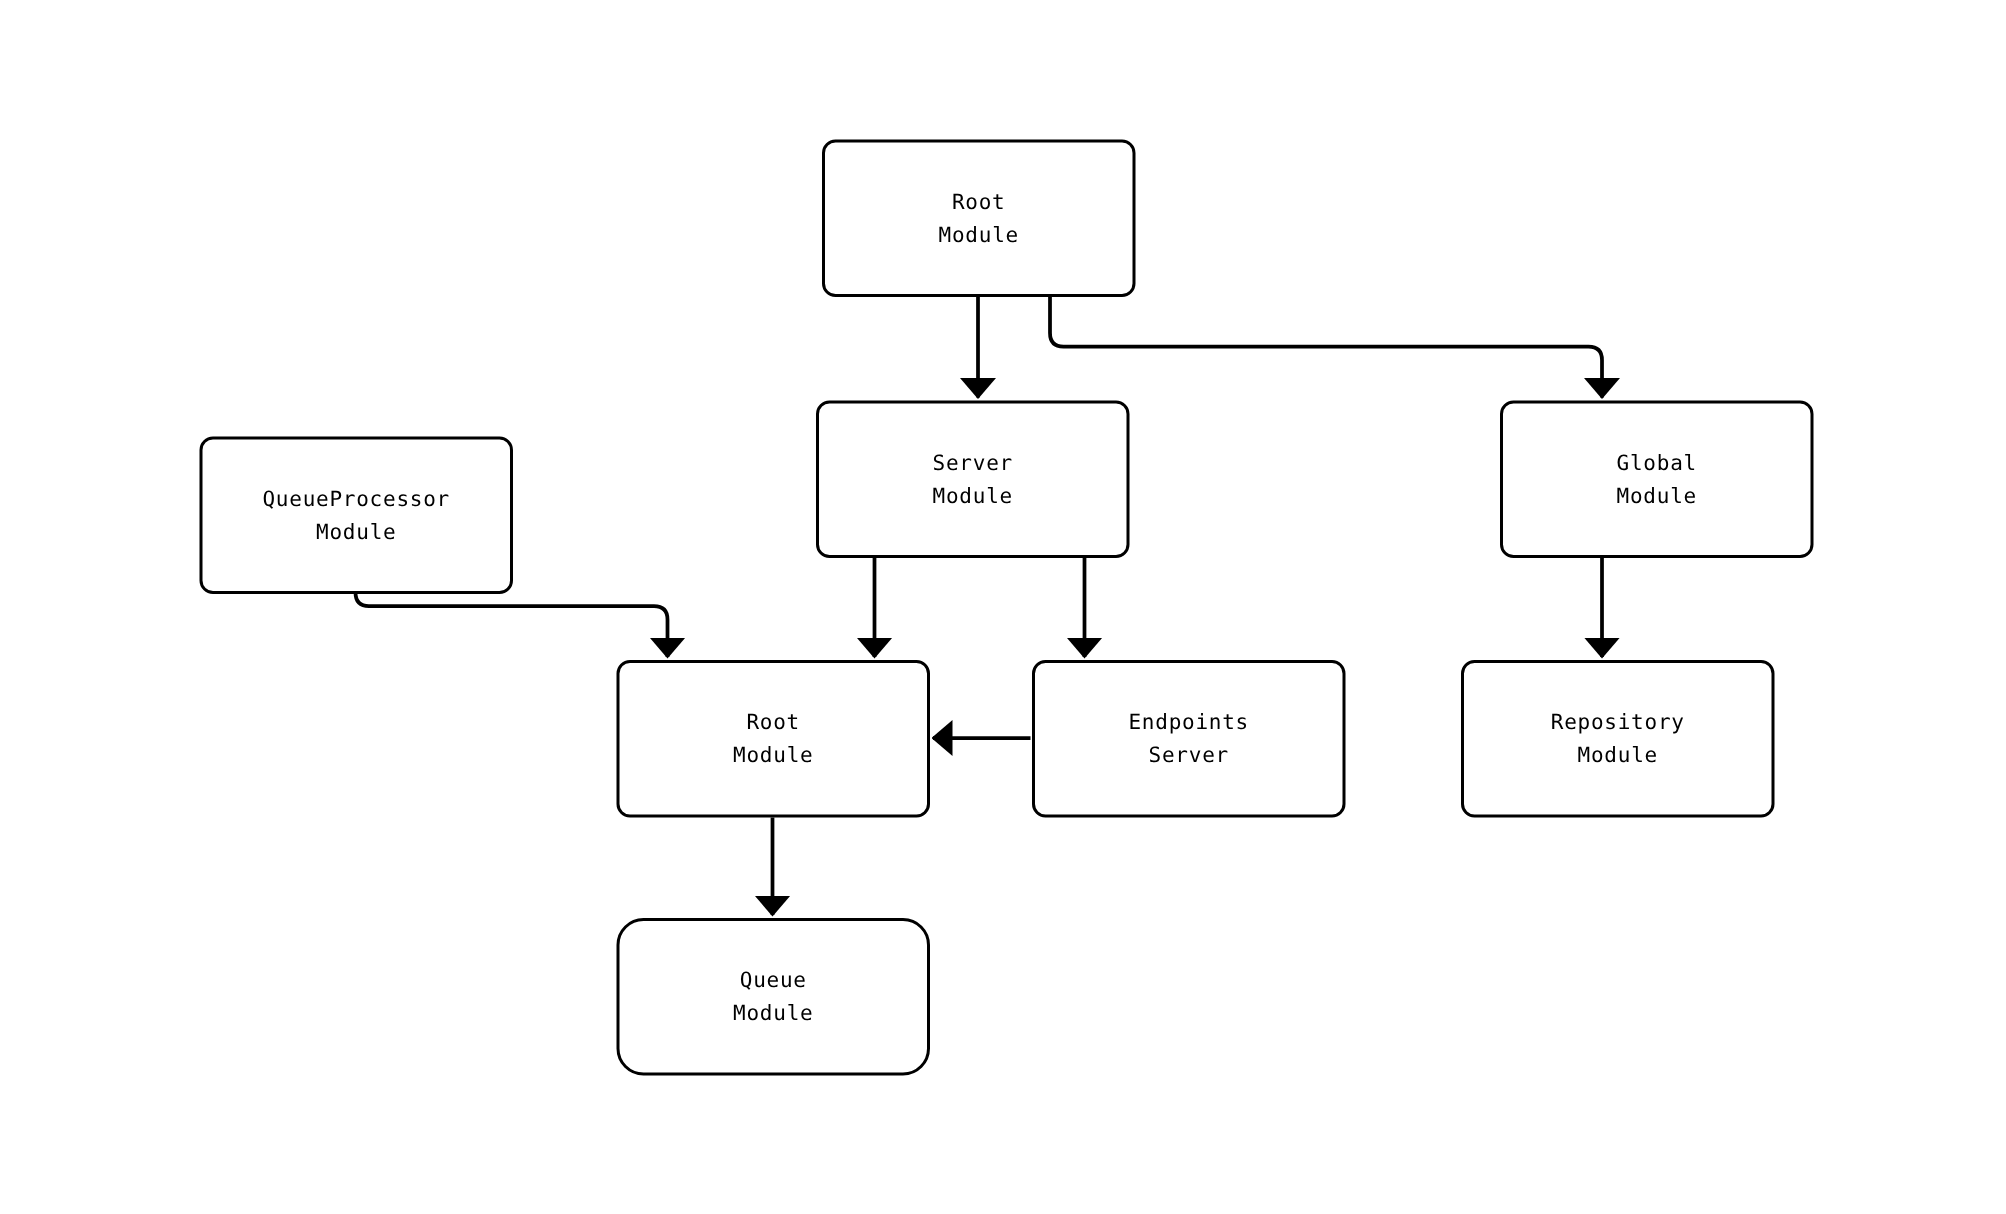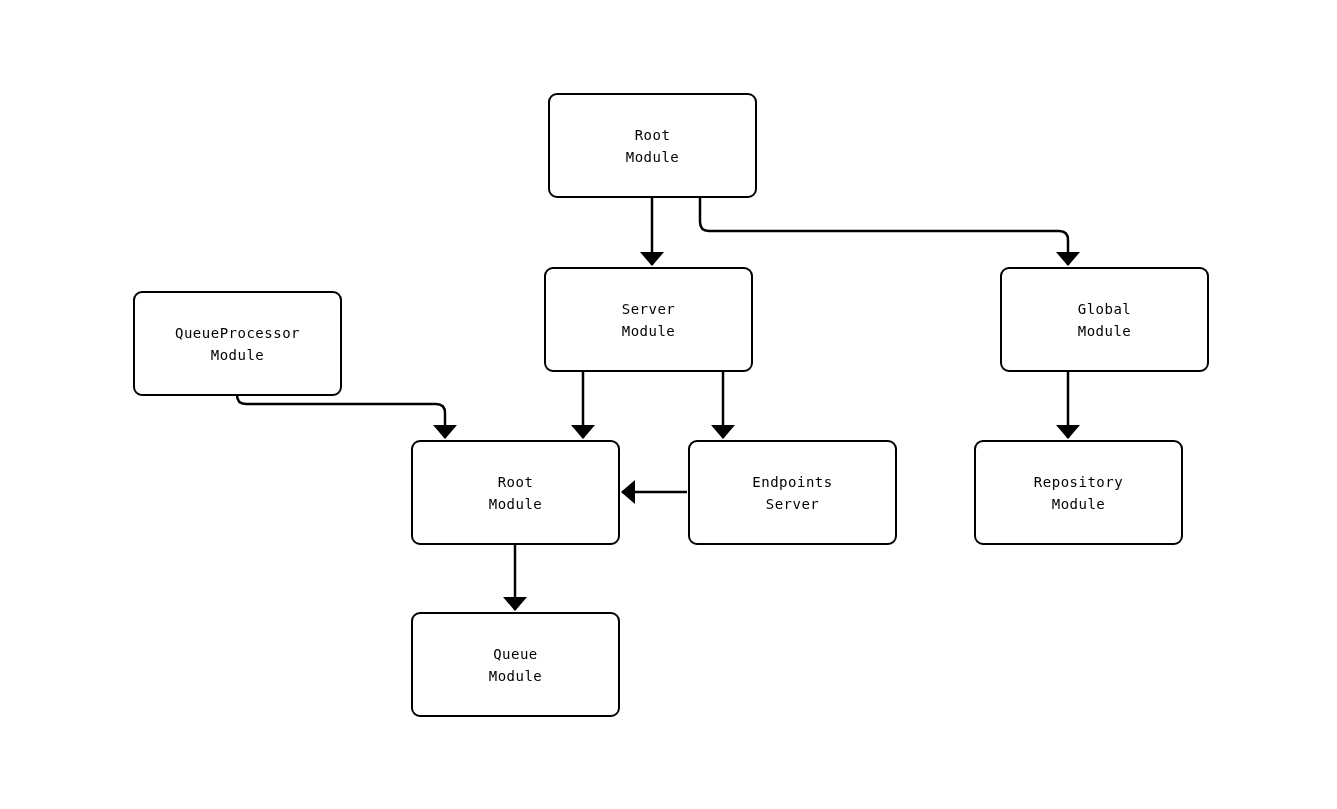--- a/index.html
+++ b/index.html
@@ -49,21 +49,21 @@
     letter-spacing: 0.5px;
   }
   
   .pos-root          { left: 548px; top: 93px;  }
   .pos-queueprocessor{ left: 133px; top: 267px; margin-top: 24px; }
   .pos-server        { left: 544px; top: 267px; }
   .pos-global        { left: 963px; top: 267px; margin-left: 37px; }
   .pos-core          { left: 411px; top: 440px; }
   .pos-endpoints     { left: 688px; top: 440px; }
   .pos-repository    { left: 974px; top: 440px; }
-  .pos-queue         { left: 411px; top: 612px; }
+  .pos-queue         { left: 411px; top: 612px; border-radius: 18px; }
 </style>
 </head>
 <body>
 
 <div class="canvas">
 
   <svg class="edges-layer" width="1337" height="809" viewBox="0 0 1337 809" xmlns="http://www.w3.org/2000/svg">
     <defs>
       <marker id="arrowhead" viewBox="0 0 14 24" refX="13" refY="12" markerWidth="14" markerHeight="24" markerUnits="userSpaceOnUse" orient="auto">
         <path d="M 0 0 L 14 12 L 0 24 Z" fill="#000000"></path>

